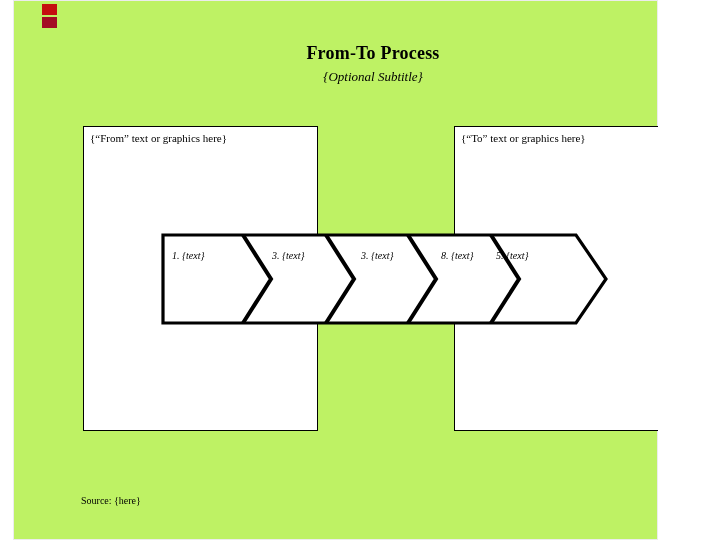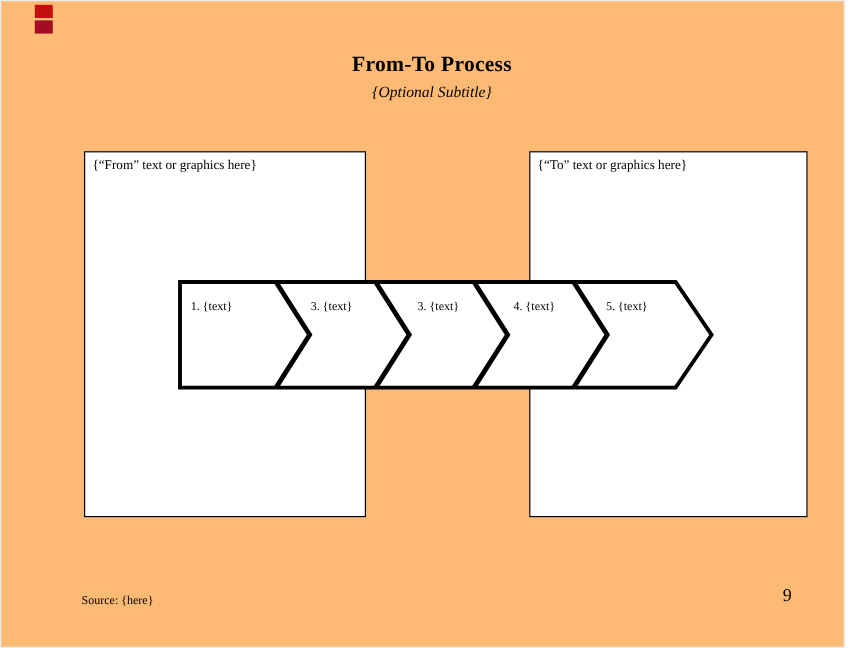--- a/index.html
+++ b/index.html
@@ -2,27 +2,28 @@
 <html><head>
 <meta charset="utf-8">
 <style>
   html, body {
     margin: 0;
     padding: 0;
     background: #ffffff;
   }
   #slide {
     position: relative;
-    width: 704px;
+    width: 645px;
     height: 540px;
-    background: #fdba74;
+    background: #bef264;
     overflow: hidden;
     font-family: "Liberation Serif", "DejaVu Serif", serif;
     color: #000000;
     box-shadow: inset 0 0 0 1px #ececec;
+    margin-left: 13px;
   }
   .logo-mark {
     position: absolute;
     left: 29px;
     width: 15px;
     height: 11px;
   }
   #logo-top { top: 4px;  background: #c40f0f; }
   #logo-bottom { top: 17px; background: #a30d24; }
 
@@ -68,27 +69,28 @@
     top: 0;
     width: 720px;
     height: 540px;
     pointer-events: none;
   }
 
   .step-label {
     position: absolute;
     top: 250px;
     font-size: 10px;
+    font-style: italic;
     white-space: nowrap;
   }
   #step-1 { left: 159px; }
   #step-2 { left: 259px; }
   #step-3 { left: 348px; }
   #step-4 { left: 428px; }
-  #step-5 { left: 505px; }
+  #step-5 { left: 483px; }
 
   #source-line {
     position: absolute;
     left: 68px;
     top: 495px;
     font-size: 10px;
   }
   #page-number {
     position: absolute;
     left: 648px;
@@ -121,19 +123,19 @@
     <polygon points="150,235 563,235 593,279 563,323 150,323" fill="#ffffff" stroke="#000000" stroke-width="3.2" stroke-linejoin="miter"></polygon>
     <polyline points="230,235 258,279 230,323" fill="none" stroke="#000000" stroke-width="4"></polyline>
     <polyline points="313,235 341,279 313,323" fill="none" stroke="#000000" stroke-width="4"></polyline>
     <polyline points="395,235 423,279 395,323" fill="none" stroke="#000000" stroke-width="4"></polyline>
     <polyline points="478,235 506,279 478,323" fill="none" stroke="#000000" stroke-width="4"></polyline>
   </svg>
 
   <span id="step-1" class="step-label">1. {text}</span>
   <span id="step-2" class="step-label">3. {text}</span>
   <span id="step-3" class="step-label">3. {text}</span>
-  <span id="step-4" class="step-label">4. {text}</span>
+  <span id="step-4" class="step-label">8. {text}</span>
   <span id="step-5" class="step-label">5. {text}</span>
 
   <div id="source-line">Source: {here}</div>
   <div id="page-number">9</div>
 
 </div>
 
 </body></html>

